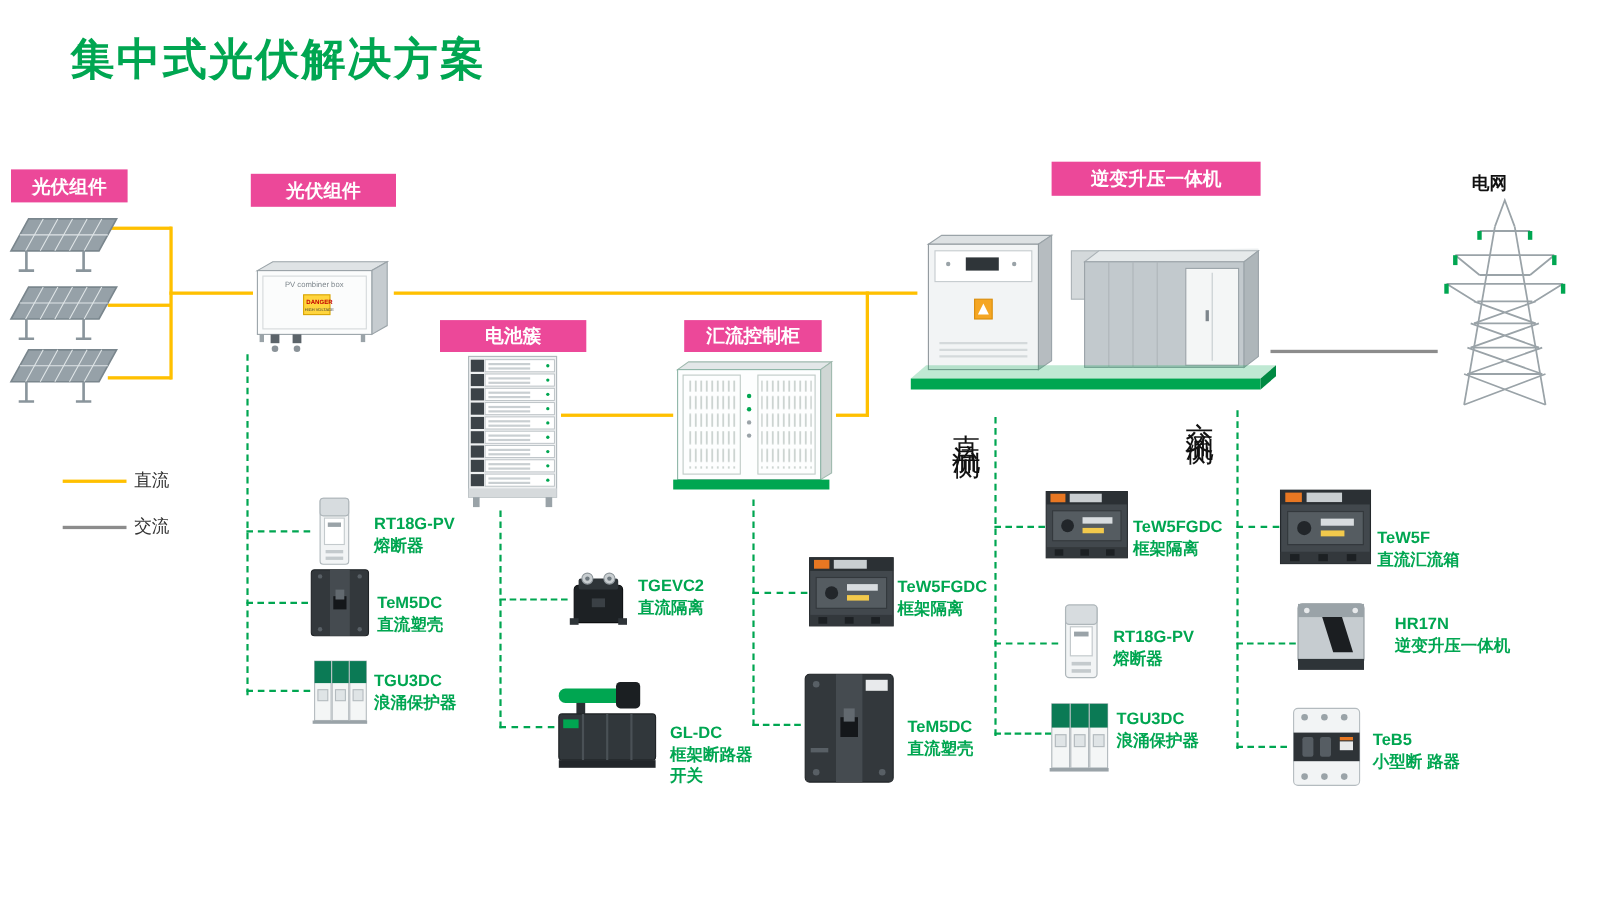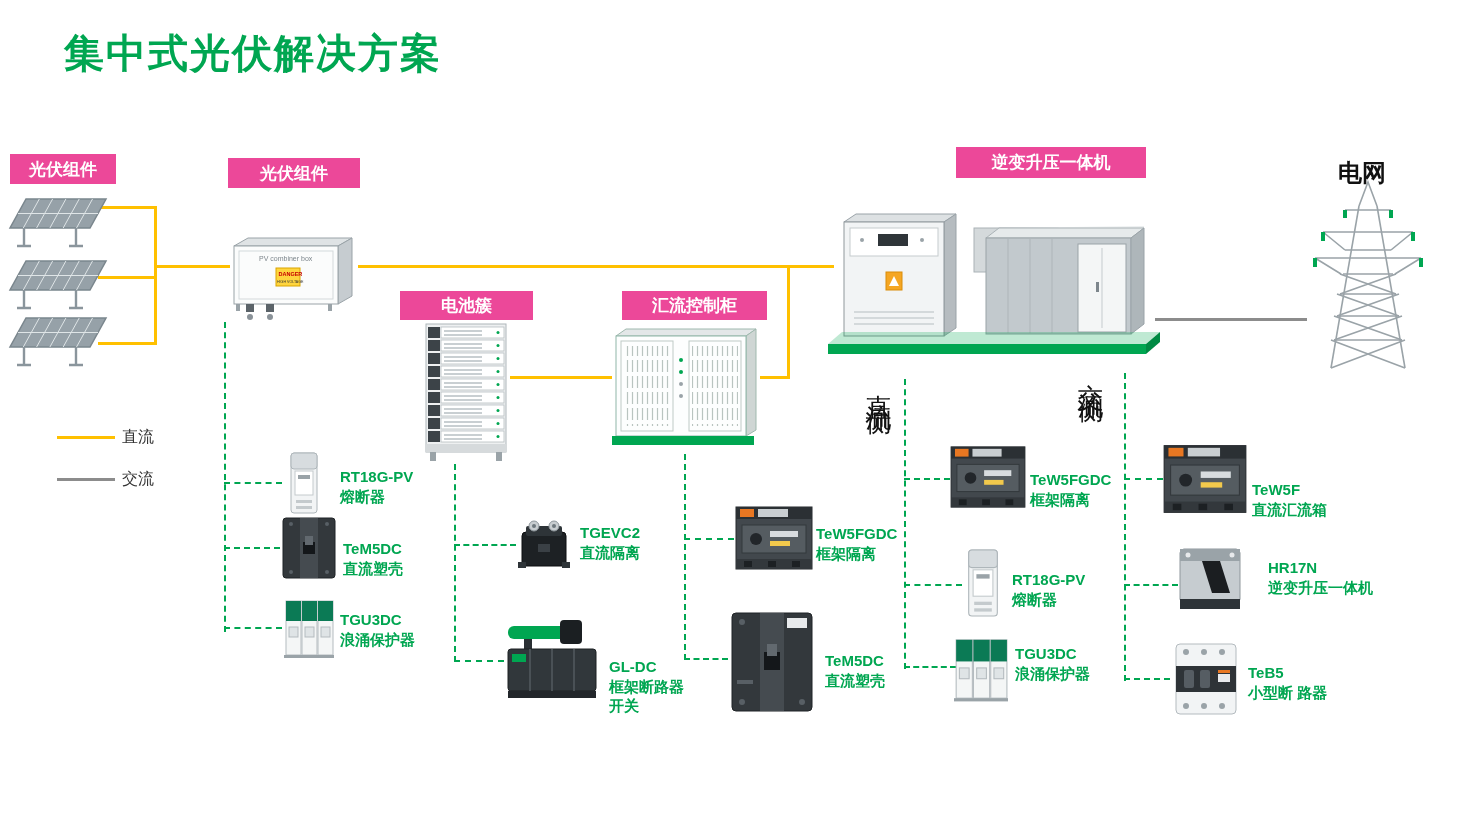--- a/index.html
+++ b/index.html
@@ -1,21 +1,21 @@
 <!DOCTYPE html>
 <html><head>
 <meta charset="utf-8">
 <style>
   html,body{margin:0;padding:0;background:#fff;}
   .canvas{position:relative;width:1457px;height:828px;background:#ffffff;overflow:hidden;
           font-family:"Liberation Sans","DejaVu Sans",sans-serif;}
   .title{position:absolute;left:40px;top:26px;font-size:40px;font-weight:800;color:#00A651;letter-spacing:2px;margin-left:24px;}
   .chip{position:absolute;background:#ec4899;color:#fff;font-weight:700;font-size:17px;
         display:flex;align-items:center;justify-content:center;}
-  .gridlabel{position:absolute;font-size:24px;font-weight:800;color:#111;}
+  .gridlabel{position:absolute;font-size:16px;font-weight:800;color:#111;}
   .ly{position:absolute;background:#FFC000;}
   .lg{position:absolute;background:#8C8C8C;}
   .dh{position:absolute;height:0;border-top:2px dashed #00A651;}
   .dv{position:absolute;width:0;border-left:2px dashed #00A651;}
   .ill{position:absolute;}
   .complabel{position:absolute;color:#00A651;font-weight:700;font-size:15px;line-height:1.3;}
   .complabel .desc{white-space:pre-line;}
   .vtext{position:absolute;writing-mode:vertical-rl;font-size:26px;color:#111;letter-spacing:8px;font-weight:500;}
   .legend-label{position:absolute;font-size:16px;color:#333;font-weight:500;}
 </style>
@@ -57,21 +57,21 @@
   <div class="dh" style="left:904px;top:666px;width:52px"></div>
 
   <div class="dv" style="left:1124px;top:373px;height:308px"></div>
   <div class="dh" style="left:1124px;top:478px;width:39px"></div>
   <div class="dh" style="left:1124px;top:584px;width:54px"></div>
   <div class="dh" style="left:1124px;top:678px;width:46px"></div>
 
   <div class="chip" style="left:10px;top:154px;width:106px;height:30px">光伏组件</div>
   <div class="chip" style="left:228px;top:158px;width:132px;height:30px">光伏组件</div>
   <div class="chip" style="left:400px;top:291px;width:133px;height:29px">电池簇</div>
-  <div class="chip" style="left:622px;top:291px;width:145px;height:29px">汇流控制柜</div>
+  <div class="chip" style="left:622px;top:291px;width:125px;height:29px">汇流控制柜</div>
   <div class="chip" style="left:956px;top:147px;width:190px;height:31px">逆变升压一体机</div>
   <div class="gridlabel" style="left:1338px;top:157px">电网</div>
 
   <div class="ill" style="left:8px;top:196px">
     <svg width="100" height="58" viewBox="0 0 100 58">
       <polygon points="18,3 98,3 82,32 2,32" fill="#96a1a8" stroke="#7a868d" stroke-width="1.5"></polygon>
       <path d="M31.3,3 L15.3,32 M44.6,3 L28.6,32 M57.9,3 L41.9,32 M71.2,3 L55.2,32 M84.5,3 L68.5,32" stroke="#dfe5e7" stroke-width="1"></path>
       <path d="M10,17.5 L90,17.5" stroke="#dfe5e7" stroke-width="1"></path>
       <path d="M16,32 L16,50 M68,32 L68,50 M9,50 L23,50 M61,50 L75,50" stroke="#8a959c" stroke-width="2.4" fill="none"></path>
     </svg>

